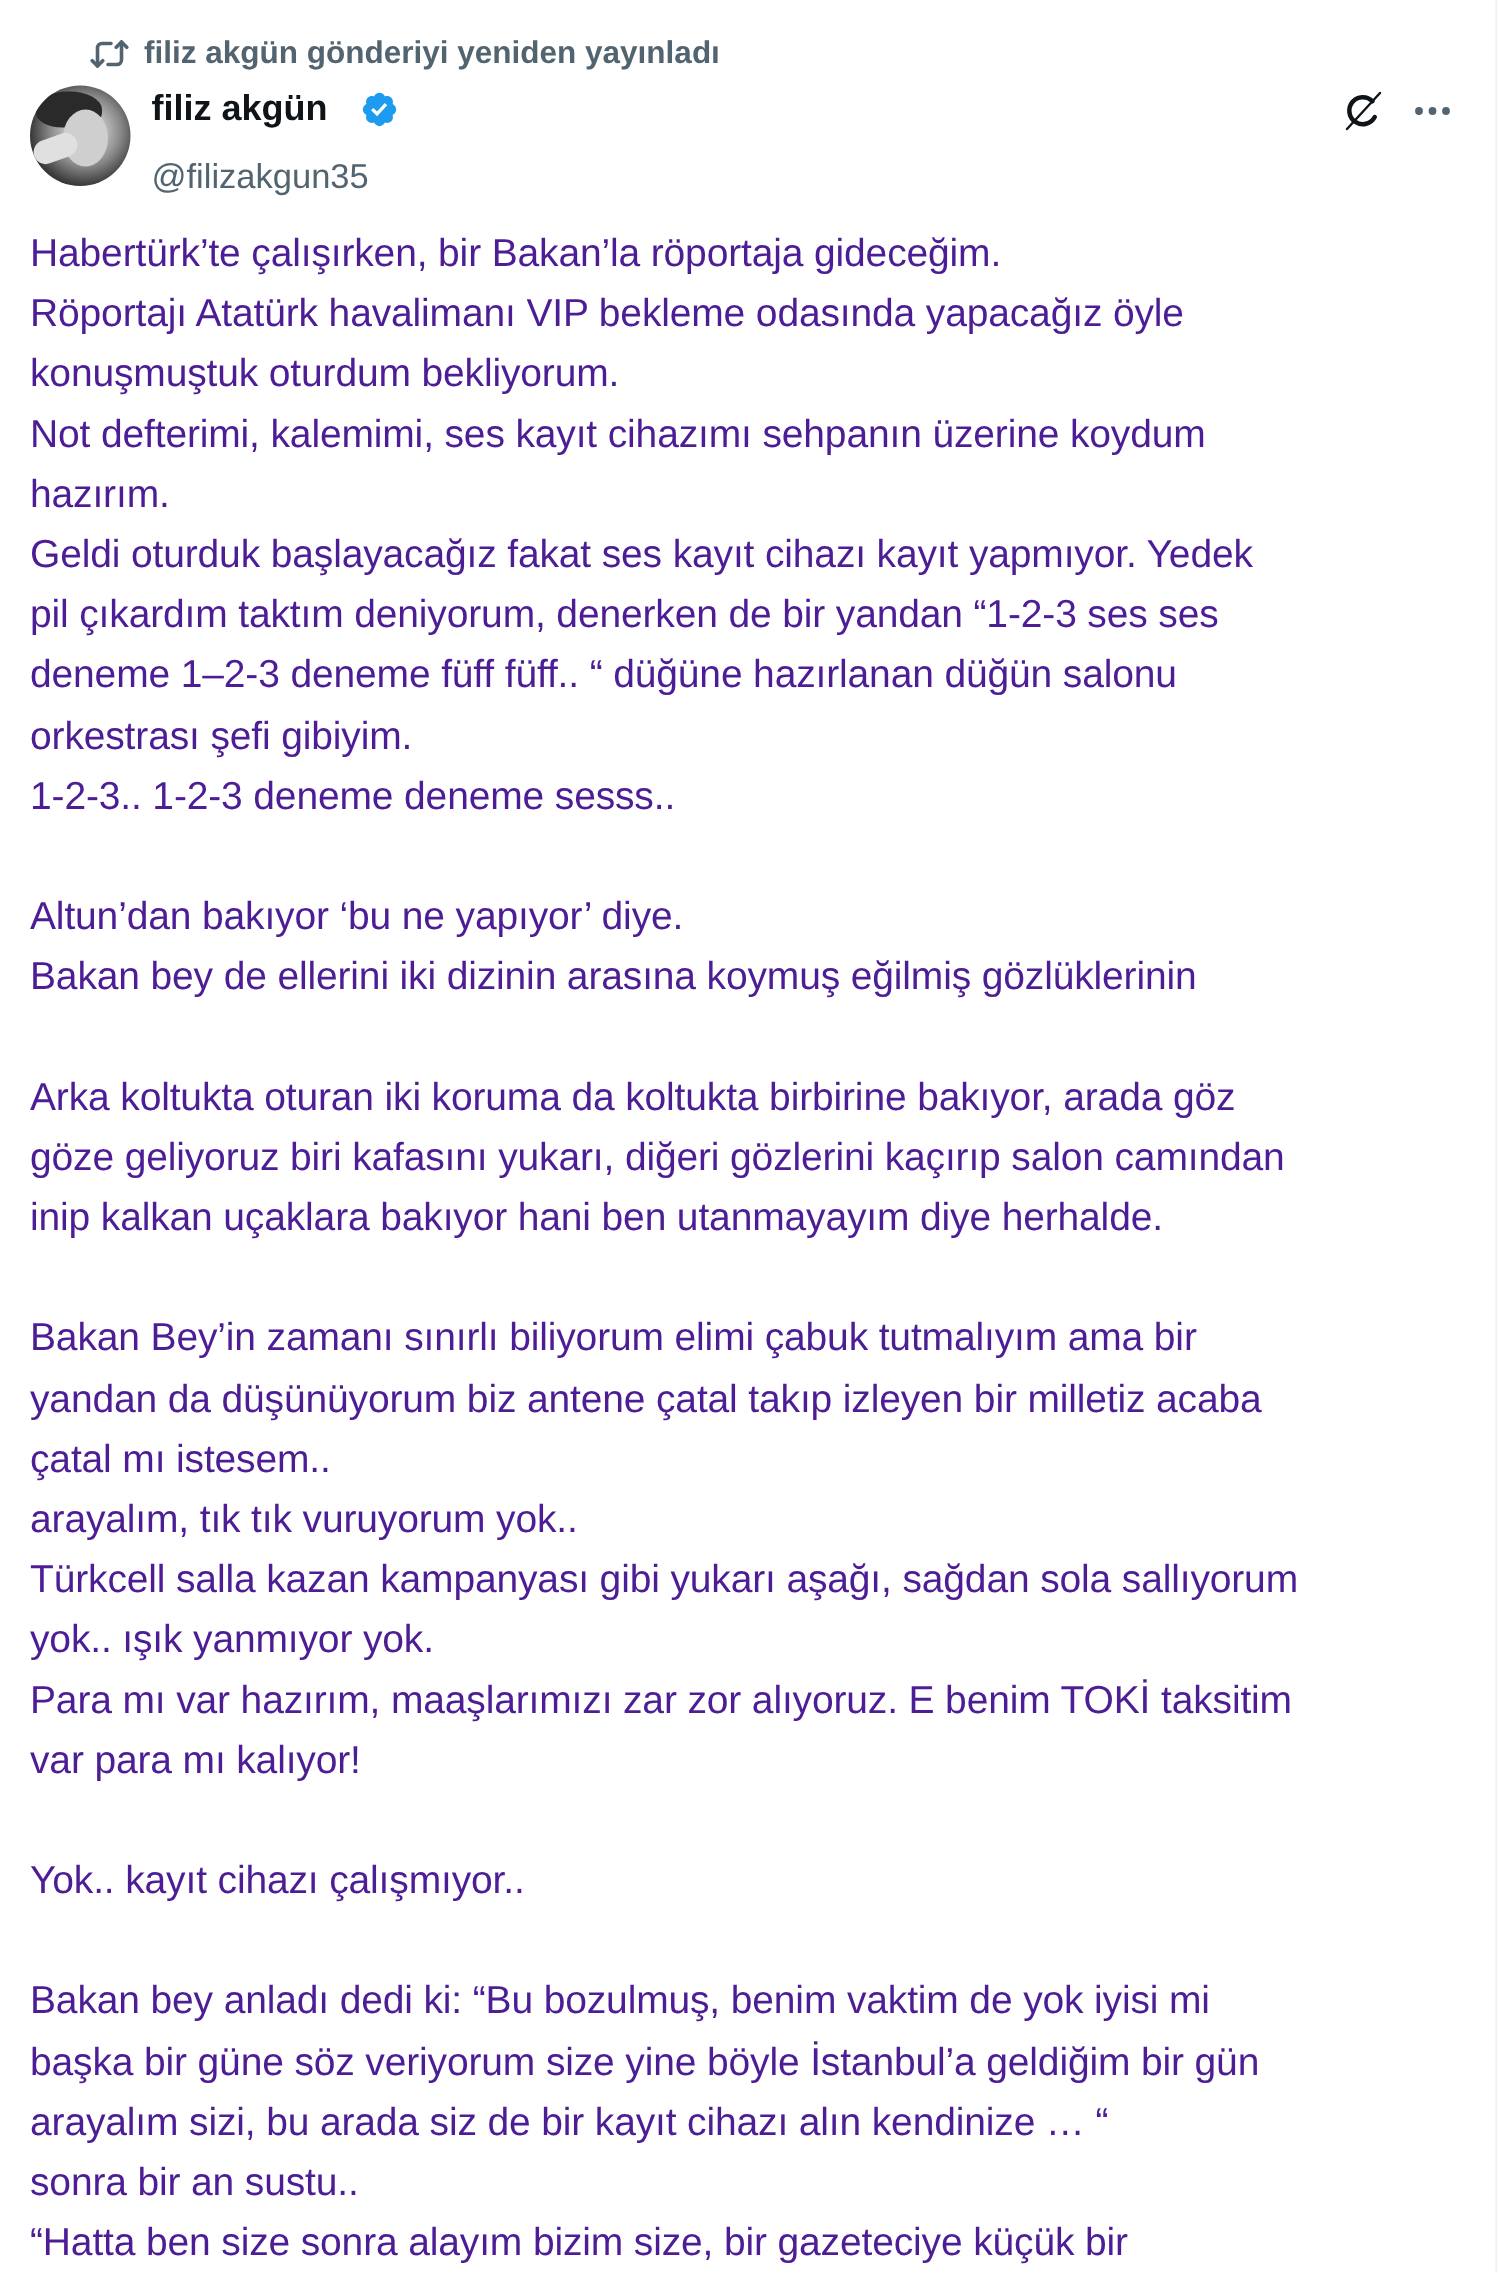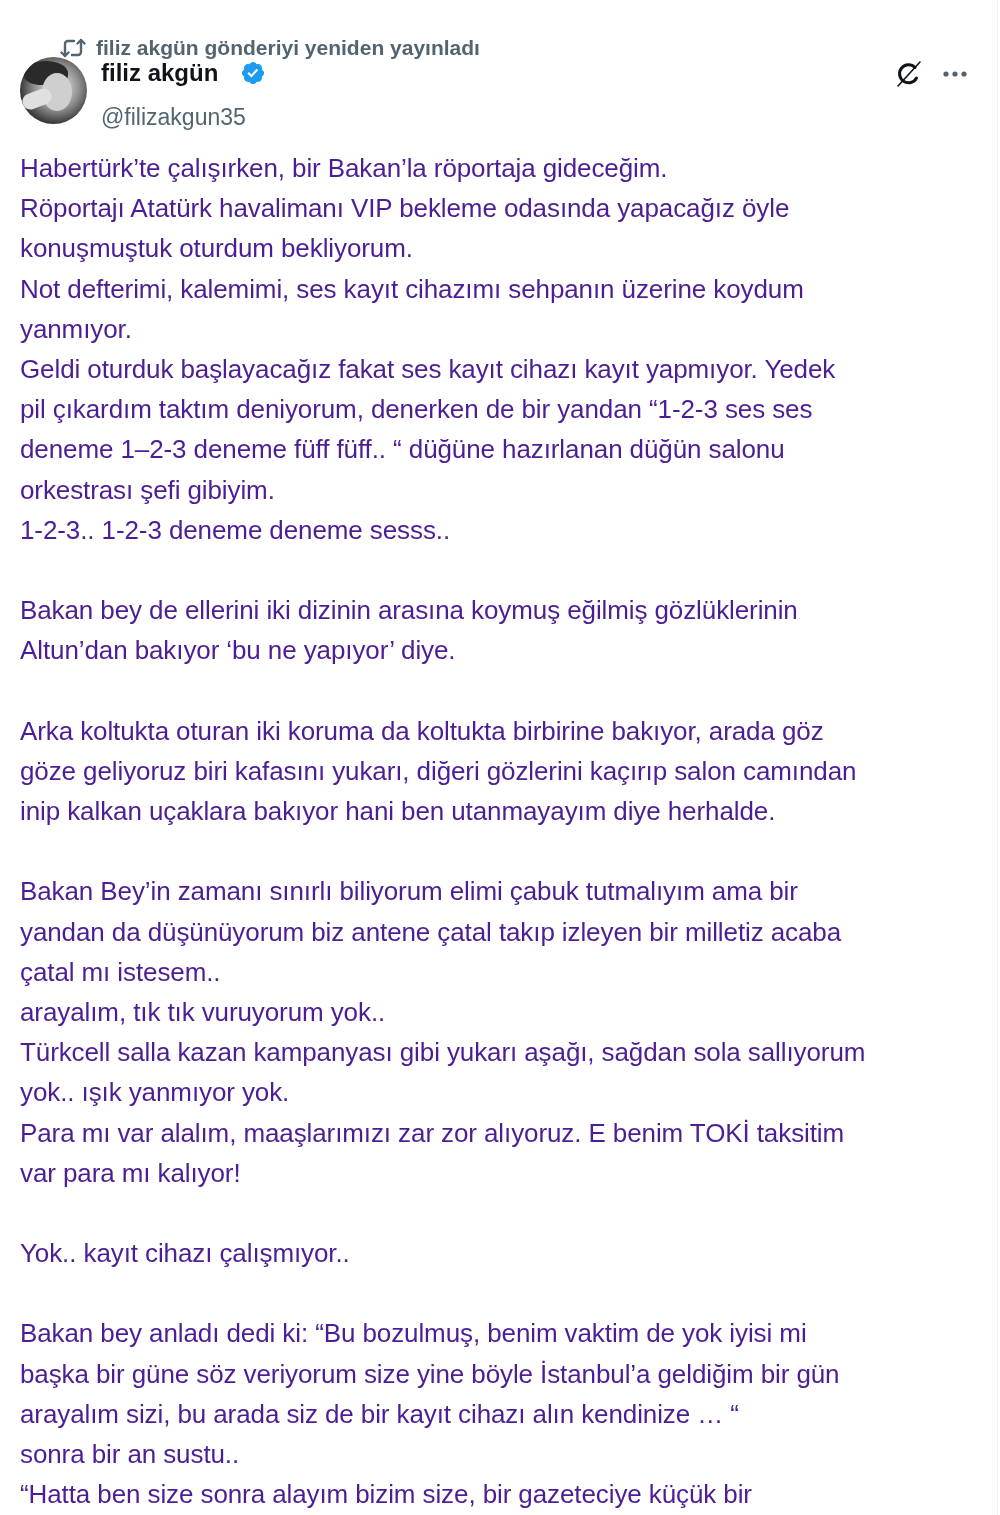--- a/index.html
+++ b/index.html
@@ -8,21 +8,21 @@
     font-family: "Liberation Sans", "DejaVu Sans", sans-serif;
     color: #0f1419;
   }
   .right-border {
     position: absolute; top: 0; right: 2px; width: 1px; height: 1515px;
     background: #eff3f4;
   }
   .repost-row {
     position: absolute; left: 60px; top: 22px; height: 28px;
     display: flex; align-items: center; gap: 10px;
-    color: #536471; font-weight: bold; font-size: 21px; margin-top: 12px;
+    color: #536471; font-weight: bold; font-size: 21px;
   }
   .repost-icon { width: 26px; height: 22px; display: inline-flex; }
   .avatar {
     position: absolute; left: 20px; top: 57px; width: 67px; height: 67px;
     border-radius: 50%; overflow: hidden;
     background: radial-gradient(circle at 55% 45%, #d9d9d9 0%, #bdbdbd 25%, #8a8a8a 45%, #3a3a3a 70%, #1e1e1e 100%);
   }
   .avatar .face {
     position: absolute; left: 22px; top: 16px; width: 30px; height: 38px;
     border-radius: 50%; background: #cfcfcf;
@@ -110,41 +110,41 @@
     <circle cx="13" cy="4" r="2.6"></circle>
     <circle cx="22" cy="4" r="2.6"></circle>
   </svg>
 </div>
 
 <div class="tweet-body">
   <div class="tweet-line">Habertürk’te çalışırken,  bir Bakan’la röportaja gideceğim.</div>
   <div class="tweet-line">Röportajı Atatürk havalimanı VIP bekleme odasında yapacağız öyle</div>
   <div class="tweet-line">konuşmuştuk oturdum bekliyorum.</div>
   <div class="tweet-line">Not defterimi, kalemimi, ses kayıt cihazımı sehpanın üzerine koydum</div>
-  <div class="tweet-line">yanmıyor.</div>
+  <div class="tweet-line">hazırım.</div>
   <div class="tweet-line">Geldi oturduk başlayacağız fakat ses kayıt cihazı kayıt yapmıyor. Yedek</div>
   <div class="tweet-line">pil çıkardım taktım deniyorum, denerken de bir yandan “1-2-3 ses ses</div>
   <div class="tweet-line">deneme 1–2-3 deneme füff füff.. “ düğüne hazırlanan düğün salonu</div>
   <div class="tweet-line">orkestrası şefi gibiyim.</div>
   <div class="tweet-line">1-2-3.. 1-2-3 deneme deneme sesss..</div>
   <div class="tweet-line blank"></div>
+  <div class="tweet-line">Altun’dan bakıyor ‘bu ne yapıyor’ diye.</div>
   <div class="tweet-line">Bakan bey de ellerini iki dizinin arasına koymuş eğilmiş gözlüklerinin</div>
-  <div class="tweet-line">Altun’dan bakıyor ‘bu ne yapıyor’ diye.</div>
   <div class="tweet-line blank"></div>
   <div class="tweet-line">Arka koltukta oturan iki koruma da koltukta birbirine bakıyor, arada göz</div>
   <div class="tweet-line">göze geliyoruz biri kafasını yukarı, diğeri gözlerini kaçırıp salon camından</div>
   <div class="tweet-line">inip kalkan uçaklara bakıyor hani ben utanmayayım diye herhalde.</div>
   <div class="tweet-line blank"></div>
   <div class="tweet-line">Bakan Bey’in zamanı sınırlı biliyorum elimi çabuk tutmalıyım ama bir</div>
   <div class="tweet-line">yandan da düşünüyorum biz antene çatal takıp izleyen bir milletiz acaba</div>
   <div class="tweet-line">çatal mı istesem..</div>
   <div class="tweet-line">arayalım, tık tık vuruyorum yok..</div>
   <div class="tweet-line">Türkcell salla kazan kampanyası gibi yukarı aşağı, sağdan sola sallıyorum</div>
   <div class="tweet-line">yok.. ışık yanmıyor yok.</div>
-  <div class="tweet-line">Para mı var alalım, maaşlarımızı zar zor alıyoruz. E benim TOKİ taksitim</div>
+  <div class="tweet-line">Para mı var hazırım, maaşlarımızı zar zor alıyoruz. E benim TOKİ taksitim</div>
   <div class="tweet-line">var para mı kalıyor!</div>
   <div class="tweet-line blank"></div>
   <div class="tweet-line">Yok.. kayıt cihazı çalışmıyor..</div>
   <div class="tweet-line blank"></div>
   <div class="tweet-line">Bakan bey anladı dedi ki: “Bu bozulmuş, benim vaktim de yok iyisi mi</div>
   <div class="tweet-line">başka bir güne söz veriyorum size yine böyle İstanbul’a geldiğim bir gün</div>
   <div class="tweet-line">arayalım sizi, bu arada siz de bir kayıt cihazı alın kendinize … “</div>
   <div class="tweet-line">sonra bir an sustu..</div>
   <div class="tweet-line">“Hatta ben size sonra alayım bizim size,  bir gazeteciye küçük bir</div>
 </div>

